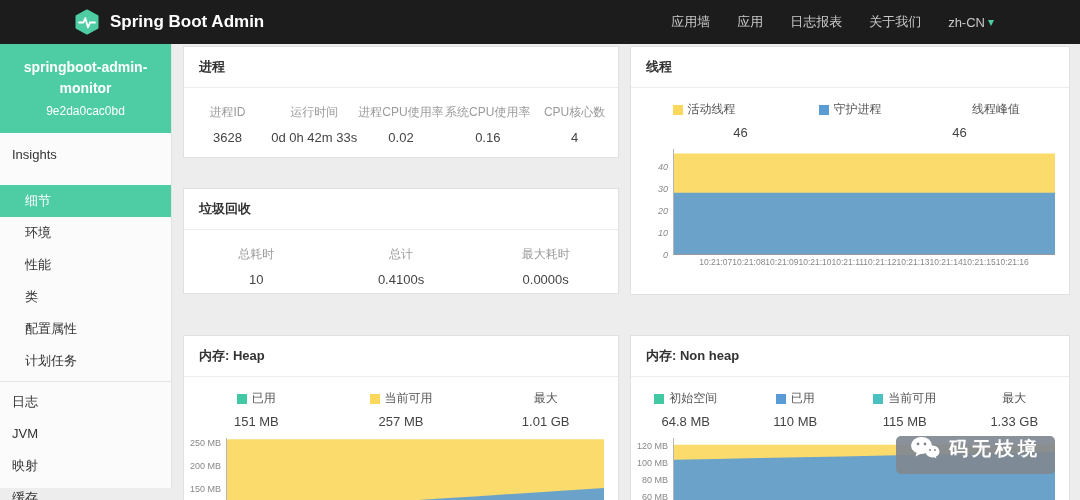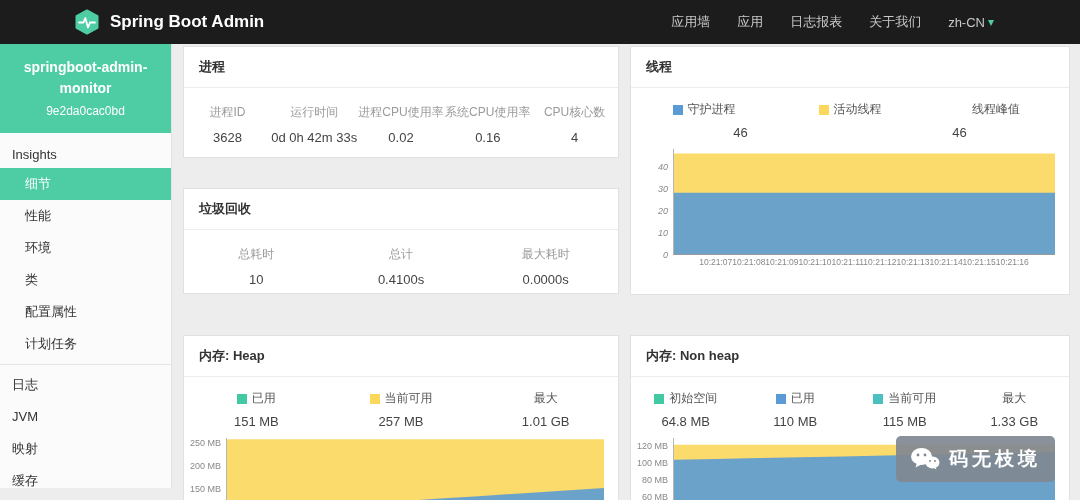--- a/index.html
+++ b/index.html
@@ -25,21 +25,21 @@
 
   
   .sidebar {
     position:absolute; top:44px; left:0; width:172px; height:444px;
     background:#fbfbfb; border-right:1px solid #e2e2e2;
   }
   .app-header { background:#4ecca3; color:#fff; text-align:center;
                 padding:13px 10px 15px; }
   .app-name { font-size:14px; font-weight:bold; line-height:1.5; }
   .app-id { font-size:12px; margin-top:5px; }
-  .section-label { padding:14px 12px 6px; font-size:13px; color:#333; }
+  .section-label { padding:14px 12px 23px; font-size:13px; color:#333; }
   .menu-item { height:32px; line-height:32px; padding-left:25px;
                font-size:13px; color:#333; cursor:pointer; }
   .menu-item.selected { background:#4ecca3; color:#fff; }
   .menu-group2 { border-top:1px solid #e4e4e4; margin-top:4px; padding-top:4px; }
   .menu-group2 .menu-item { padding-left:12px; }
 
   
   .card { position:absolute; background:#fff; border:1px solid #e1e1e1; }
   .card-title { padding:11px 15px; font-size:13px; font-weight:bold;
                 color:#333; border-bottom:1px solid #ececec; }
@@ -60,23 +60,23 @@
   .ytick { position:absolute; right:3px; transform:translateY(-50%);
            font-size:9px; color:#888; white-space:nowrap; }
   .plot { position:relative; border-left:1px solid #b5b5b5;
           border-bottom:1px solid #999; overflow:hidden; }
   .plot svg { position:absolute; left:0; top:0; width:100%; height:100%; display:block; }
   .xaxis { font-size:8.5px; color:#888; white-space:nowrap; overflow:hidden;
            text-align:center; padding-top:2px; letter-spacing:0; }
 
   
   .watermark {
-    position:absolute; right:25px; top:436px; height:46px;
+    position:absolute; right:25px; top:436px; height:38px;
     background:rgba(128,136,145,0.92); border-radius:5px;
-    display:flex; align-items:center; gap:9px; padding:0 14px;
+    display:flex; gap:9px; padding:0 14px;
     color:#fff; font-size:19px; font-weight:bold; letter-spacing:4px; z-index:20;
   }
 </style>
 </head>
 <body>
 
 <div class="navbar">
   <div class="brand">
     <span style="display:flex;">
       <svg width="26" height="26" viewBox="0 0 26 26">
@@ -98,22 +98,22 @@
   </div>
 </div>
 
 <div class="sidebar">
   <div class="app-header">
     <div class="app-name">springboot-admin-monitor</div>
     <div class="app-id">9e2da0cac0bd</div>
   </div>
   <div class="section-label">Insights</div>
   <div class="menu-item selected">细节</div>
+  <div class="menu-item">环境</div>
   <div class="menu-item">性能</div>
-  <div class="menu-item">环境</div>
   <div class="menu-item">类</div>
   <div class="menu-item">配置属性</div>
   <div class="menu-item">计划任务</div>
   <div class="menu-group2">
     <div class="menu-item">日志</div>
     <div class="menu-item">JVM</div>
     <div class="menu-item">映射</div>
     <div class="menu-item">缓存</div>
   </div>
 </div>
@@ -133,26 +133,26 @@
     <div class="stat-cell">0.02</div>
     <div class="stat-cell">0.16</div>
     <div class="stat-cell">4</div>
   </div>
 </div>
 
 <div class="card" style="left:630px; top:46px; width:440px; height:249px;">
   <div class="card-title">线程</div>
   <div class="legend-row">
     <div class="legend-cell">
+      <span class="sq" style="background: rgb(251, 215, 91);"></span>
+      <span>活动线程</span>
+    </div>
+    <div class="legend-cell">
       <span class="sq" style="background: rgb(91, 155, 213);"></span>
       <span>守护进程</span>
-    </div>
-    <div class="legend-cell">
-      <span class="sq" style="background: rgb(251, 215, 91);"></span>
-      <span>活动线程</span>
     </div>
     <div class="legend-cell">
 
       <span>线程峰值</span>
     </div>
   </div>
   <div class="legend-values">
     <div class="stat-cell">46</div>
     <div class="stat-cell">46</div>
   </div>

